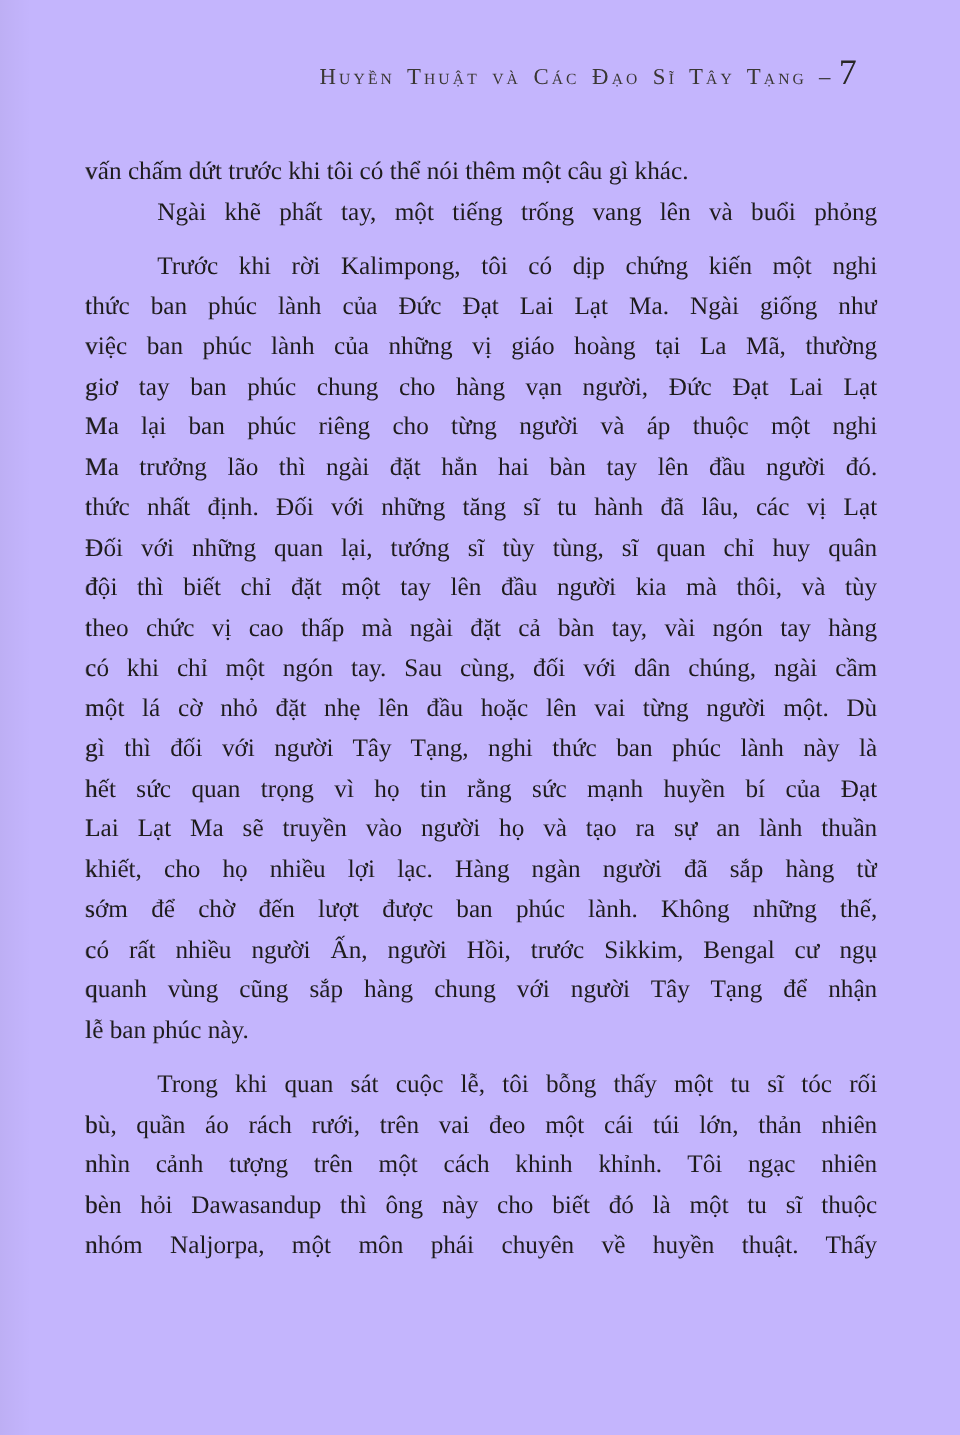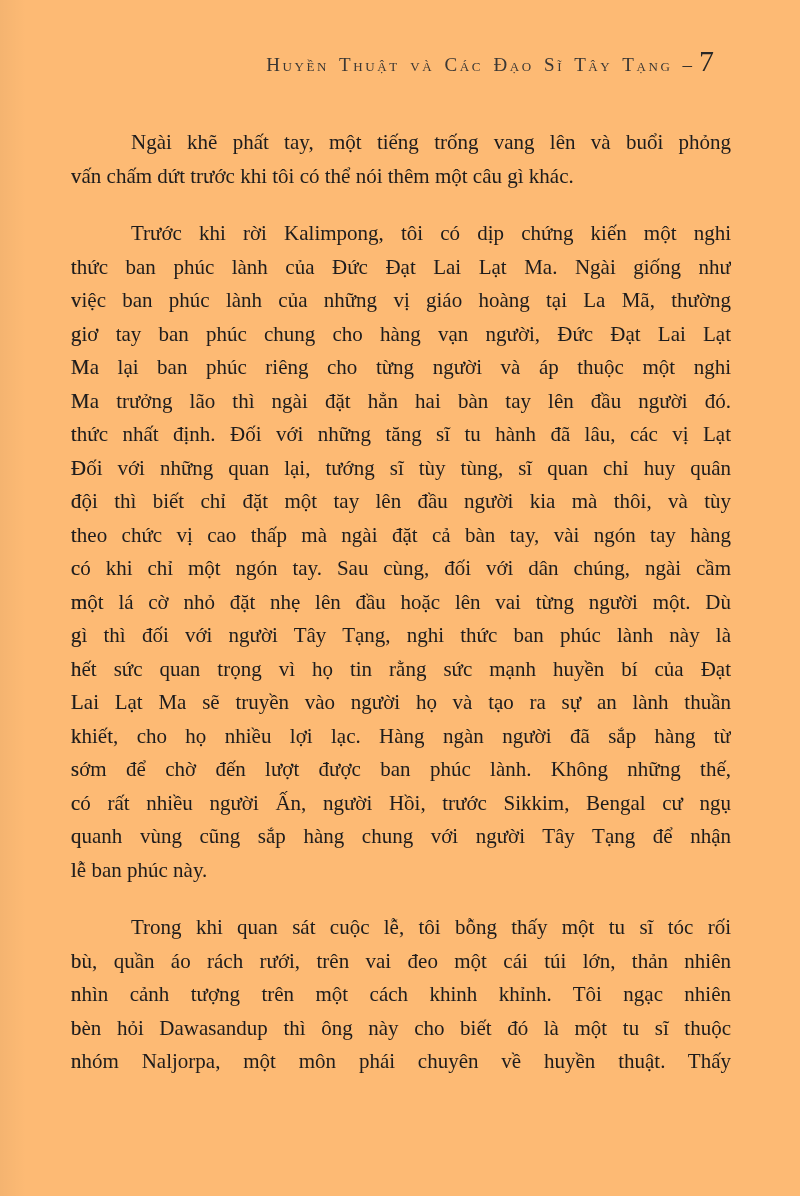--- a/index.html
+++ b/index.html
@@ -4,21 +4,21 @@
 <style>
   html, body {
     margin: 0;
     padding: 0;
     background: #ffffff;
   }
   .page {
     position: relative;
     width: 800px;
     height: 1196px;
-    background: #fdba74;
+    background: #c4b5fd;
     overflow: hidden;
     font-family: "Liberation Serif", "DejaVu Serif", serif;
     color: #1e1c1c;
   }
   
   .gutter-shade {
     position: absolute;
     left: 0; top: 0; bottom: 0;
     width: 26px;
     background: linear-gradient(to right, rgba(0,0,0,0.035), rgba(0,0,0,0));
@@ -50,21 +50,21 @@
   }
   .body-block {
     position: absolute;
     left: 71px;
     top: 126px;
     width: 660px;
     font-size: 21px;
     line-height: 33.5px;
   }
   .para { margin: 0; }
-  .para + .para { margin-top: 24px; }
+  .para + .para { margin-top: 12px; }
   .line {
     height: 33.5px;
     overflow: hidden;
     text-align: justify;
     text-align-last: justify;
   }
   .line.first { text-indent: 60px; }
   .line.endpara { text-align-last: left; }
   
   .line:not(.first)::first-letter {
@@ -76,22 +76,22 @@
 
 <div class="page">
   <div class="gutter-shade"></div>
 
   <header class="running-head">
     <span class="title">Huyền Thuật và Các Đạo Sĩ Tây Tạng</span><span class="sep">–</span><span class="pagenum">7</span>
   </header>
 
   <main class="body-block">
       <div class="para">
+        <div class="line endpara">vấn chấm dứt trước khi tôi có thể nói thêm một câu gì khác.</div>
         <div class="line first">Ngài khẽ phất tay, một tiếng trống vang lên và buổi phỏng</div>
-        <div class="line endpara">vấn chấm dứt trước khi tôi có thể nói thêm một câu gì khác.</div>
       </div>
       <div class="para">
         <div class="line first">Trước khi rời Kalimpong, tôi có dịp chứng kiến một nghi</div>
         <div class="line">thức ban phúc lành của Đức Đạt Lai Lạt Ma. Ngài giống như</div>
         <div class="line">việc ban phúc lành của những vị giáo hoàng tại La Mã, thường</div>
         <div class="line">giơ tay ban phúc chung cho hàng vạn người, Đức Đạt Lai Lạt</div>
         <div class="line">Ma lại ban phúc riêng cho từng người và áp thuộc một nghi</div>
         <div class="line">Ma trưởng lão thì ngài đặt hẳn hai bàn tay lên đầu người đó.</div>
         <div class="line">thức nhất định. Đối với những tăng sĩ tu hành đã lâu, các vị Lạt</div>
         <div class="line">Đối với những quan lại, tướng sĩ tùy tùng, sĩ quan chỉ huy quân</div>

